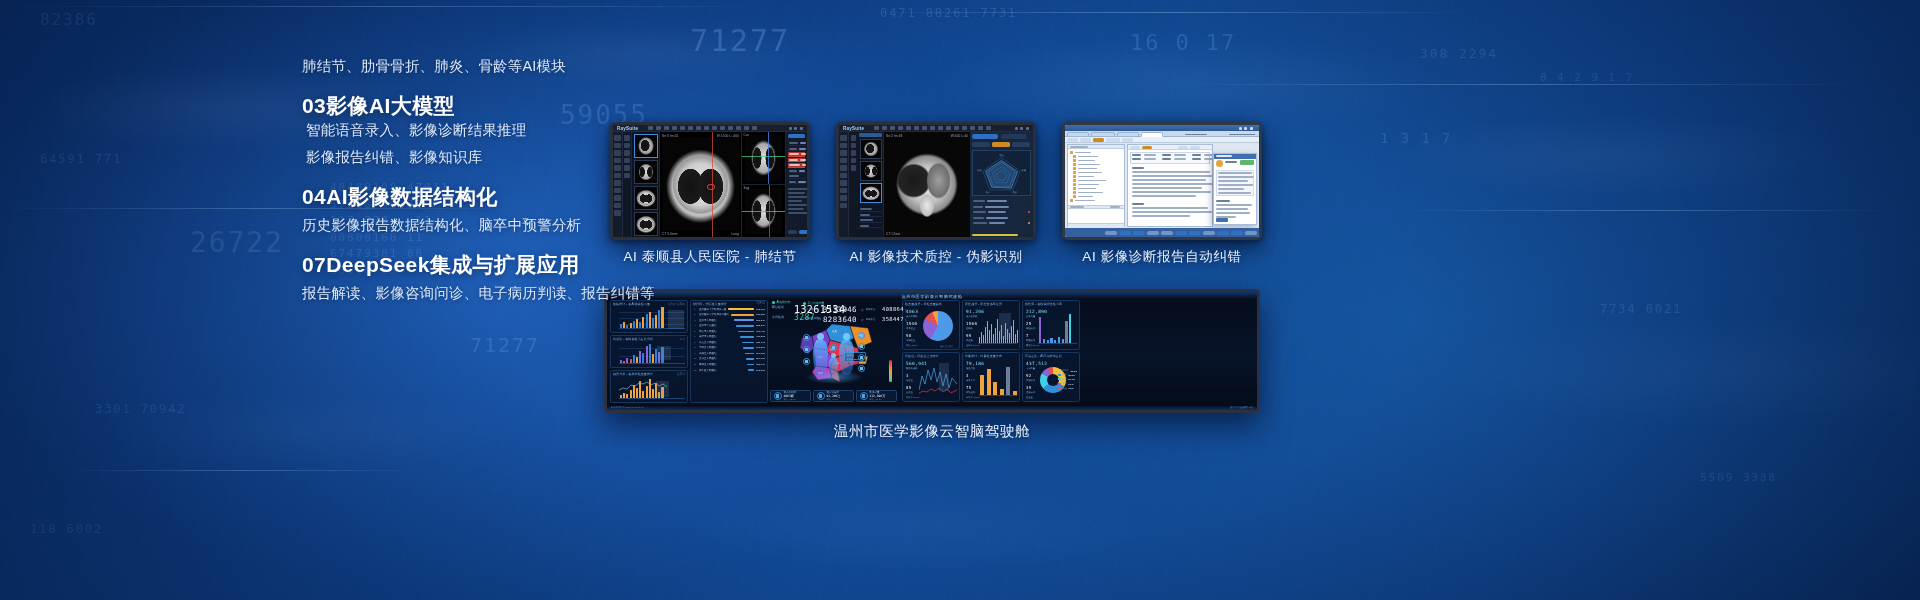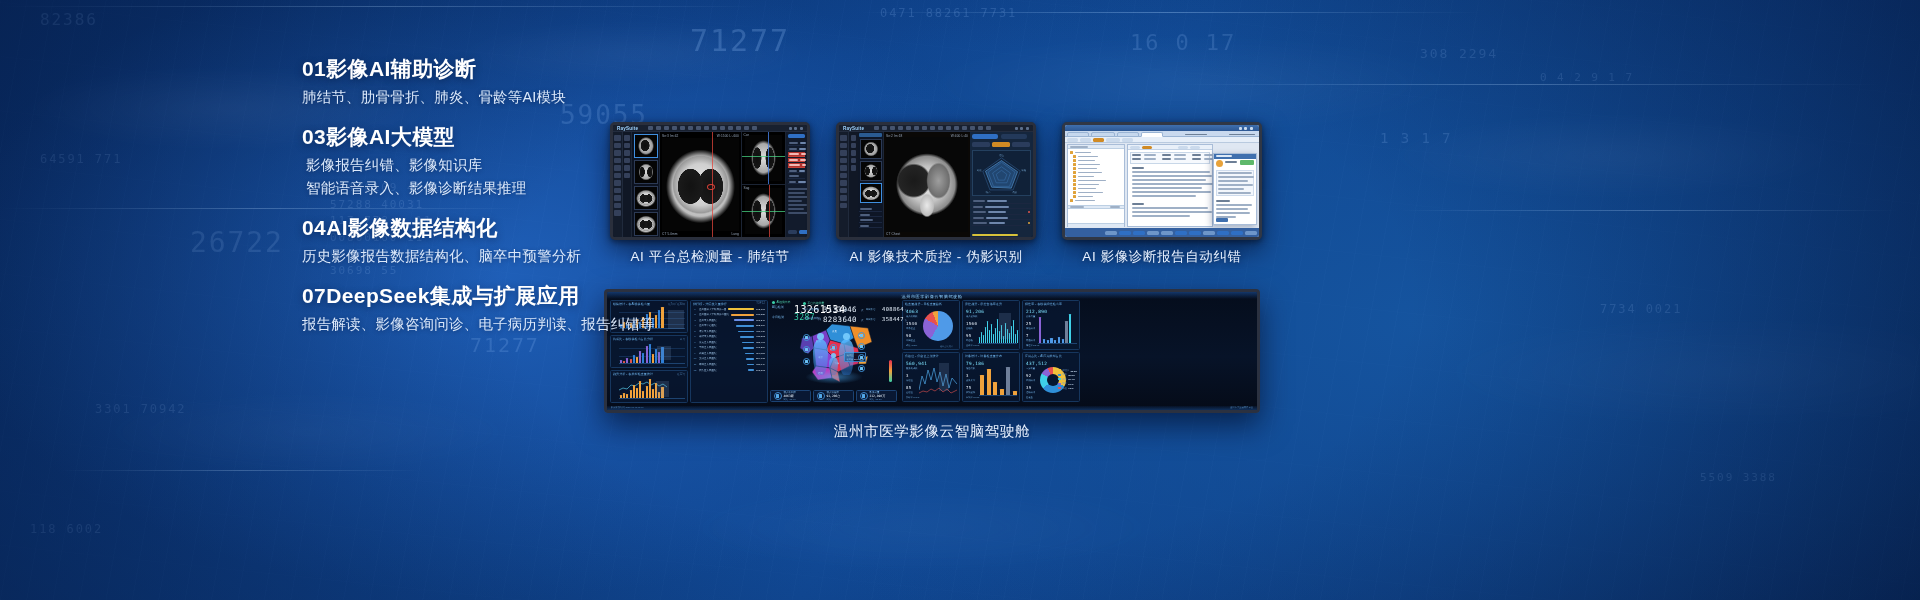--- a/index.html
+++ b/index.html
@@ -269,33 +269,30 @@
   <div class="bg-hline" style="left:1400px;top:210px;width:500px;"></div>
   <div class="bg-hline" style="left:60px; top:470px; width:360px;"></div>
   <div class="bg-vig"></div>
 </div>
 
 <div id="left">
 
   <div class="flist">
 
     <div class="fitem">
-      <div class="ftitle">
-        <span>01</span><span>影像AI辅助诊断</span>
-      </div>
       <div class="fdesc">肺结节、肋骨骨折、肺炎、骨龄等AI模块</div>
     </div>
 
 
     <div class="fitem">
       <div class="ftitle">
         <span>03</span><span>影像AI大模型</span>
       </div>
+      <div class="fdesc indent" style="margin-top:1px">智能语音录入、影像诊断结果推理</div>
       <div class="fdesc indent">影像报告纠错、影像知识库</div>
-      <div class="fdesc indent" style="margin-top:1px">智能语音录入、影像诊断结果推理</div>
     </div>
 
     <div class="fitem">
       <div class="ftitle">
         <span>04</span><span>AI影像数据结构化</span>
       </div>
       <div class="fdesc">历史影像报告数据结构化、脑卒中预警分析</div>
     </div>
 
     <div class="fitem">
@@ -432,21 +429,21 @@
       <div class="txtline" style="left:2px;top:60px;width:17px;"></div>
       <div class="txtline" style="left:2px;top:64px;width:21px;"></div>
       <div class="txtline" style="left:2px;top:68px;width:14px;"></div>
       <div class="txtline" style="left:2px;top:72px;width:19px;"></div>
       <div class="txtline" style="left:2px;top:76px;width:16px;"></div>
       <div class="txtline" style="left:2px;top:80px;width:20px;"></div>
       <div class="btnsm" style="left:2px;bottom:3px;width:9px;height:4px;"></div>
       <div class="btnsm pri" style="left:13px;bottom:3px;width:9px;height:4px;"></div>
     </div>
   </div>
-  <div class="cap" style="top:126px;">AI 平台总检测量 - 肺结节</div>
+  <div class="cap" style="top:126px;">AI 泰顺县人民医院 - 肺结节</div>
 </div>
 
 <div class="shot" style="left:836px; top:122px; width:200px; height:118px;">
   <div class="frame">
     <div class="tbar" style="height:7px; background:#18202f; border-bottom:1px solid #232c3e;">
       <span class="logo">RaySuite</span>
       <span class="ticons">
         <i class="tic"></i>
           <i class="tic"></i>
           <i class="tic"></i>

